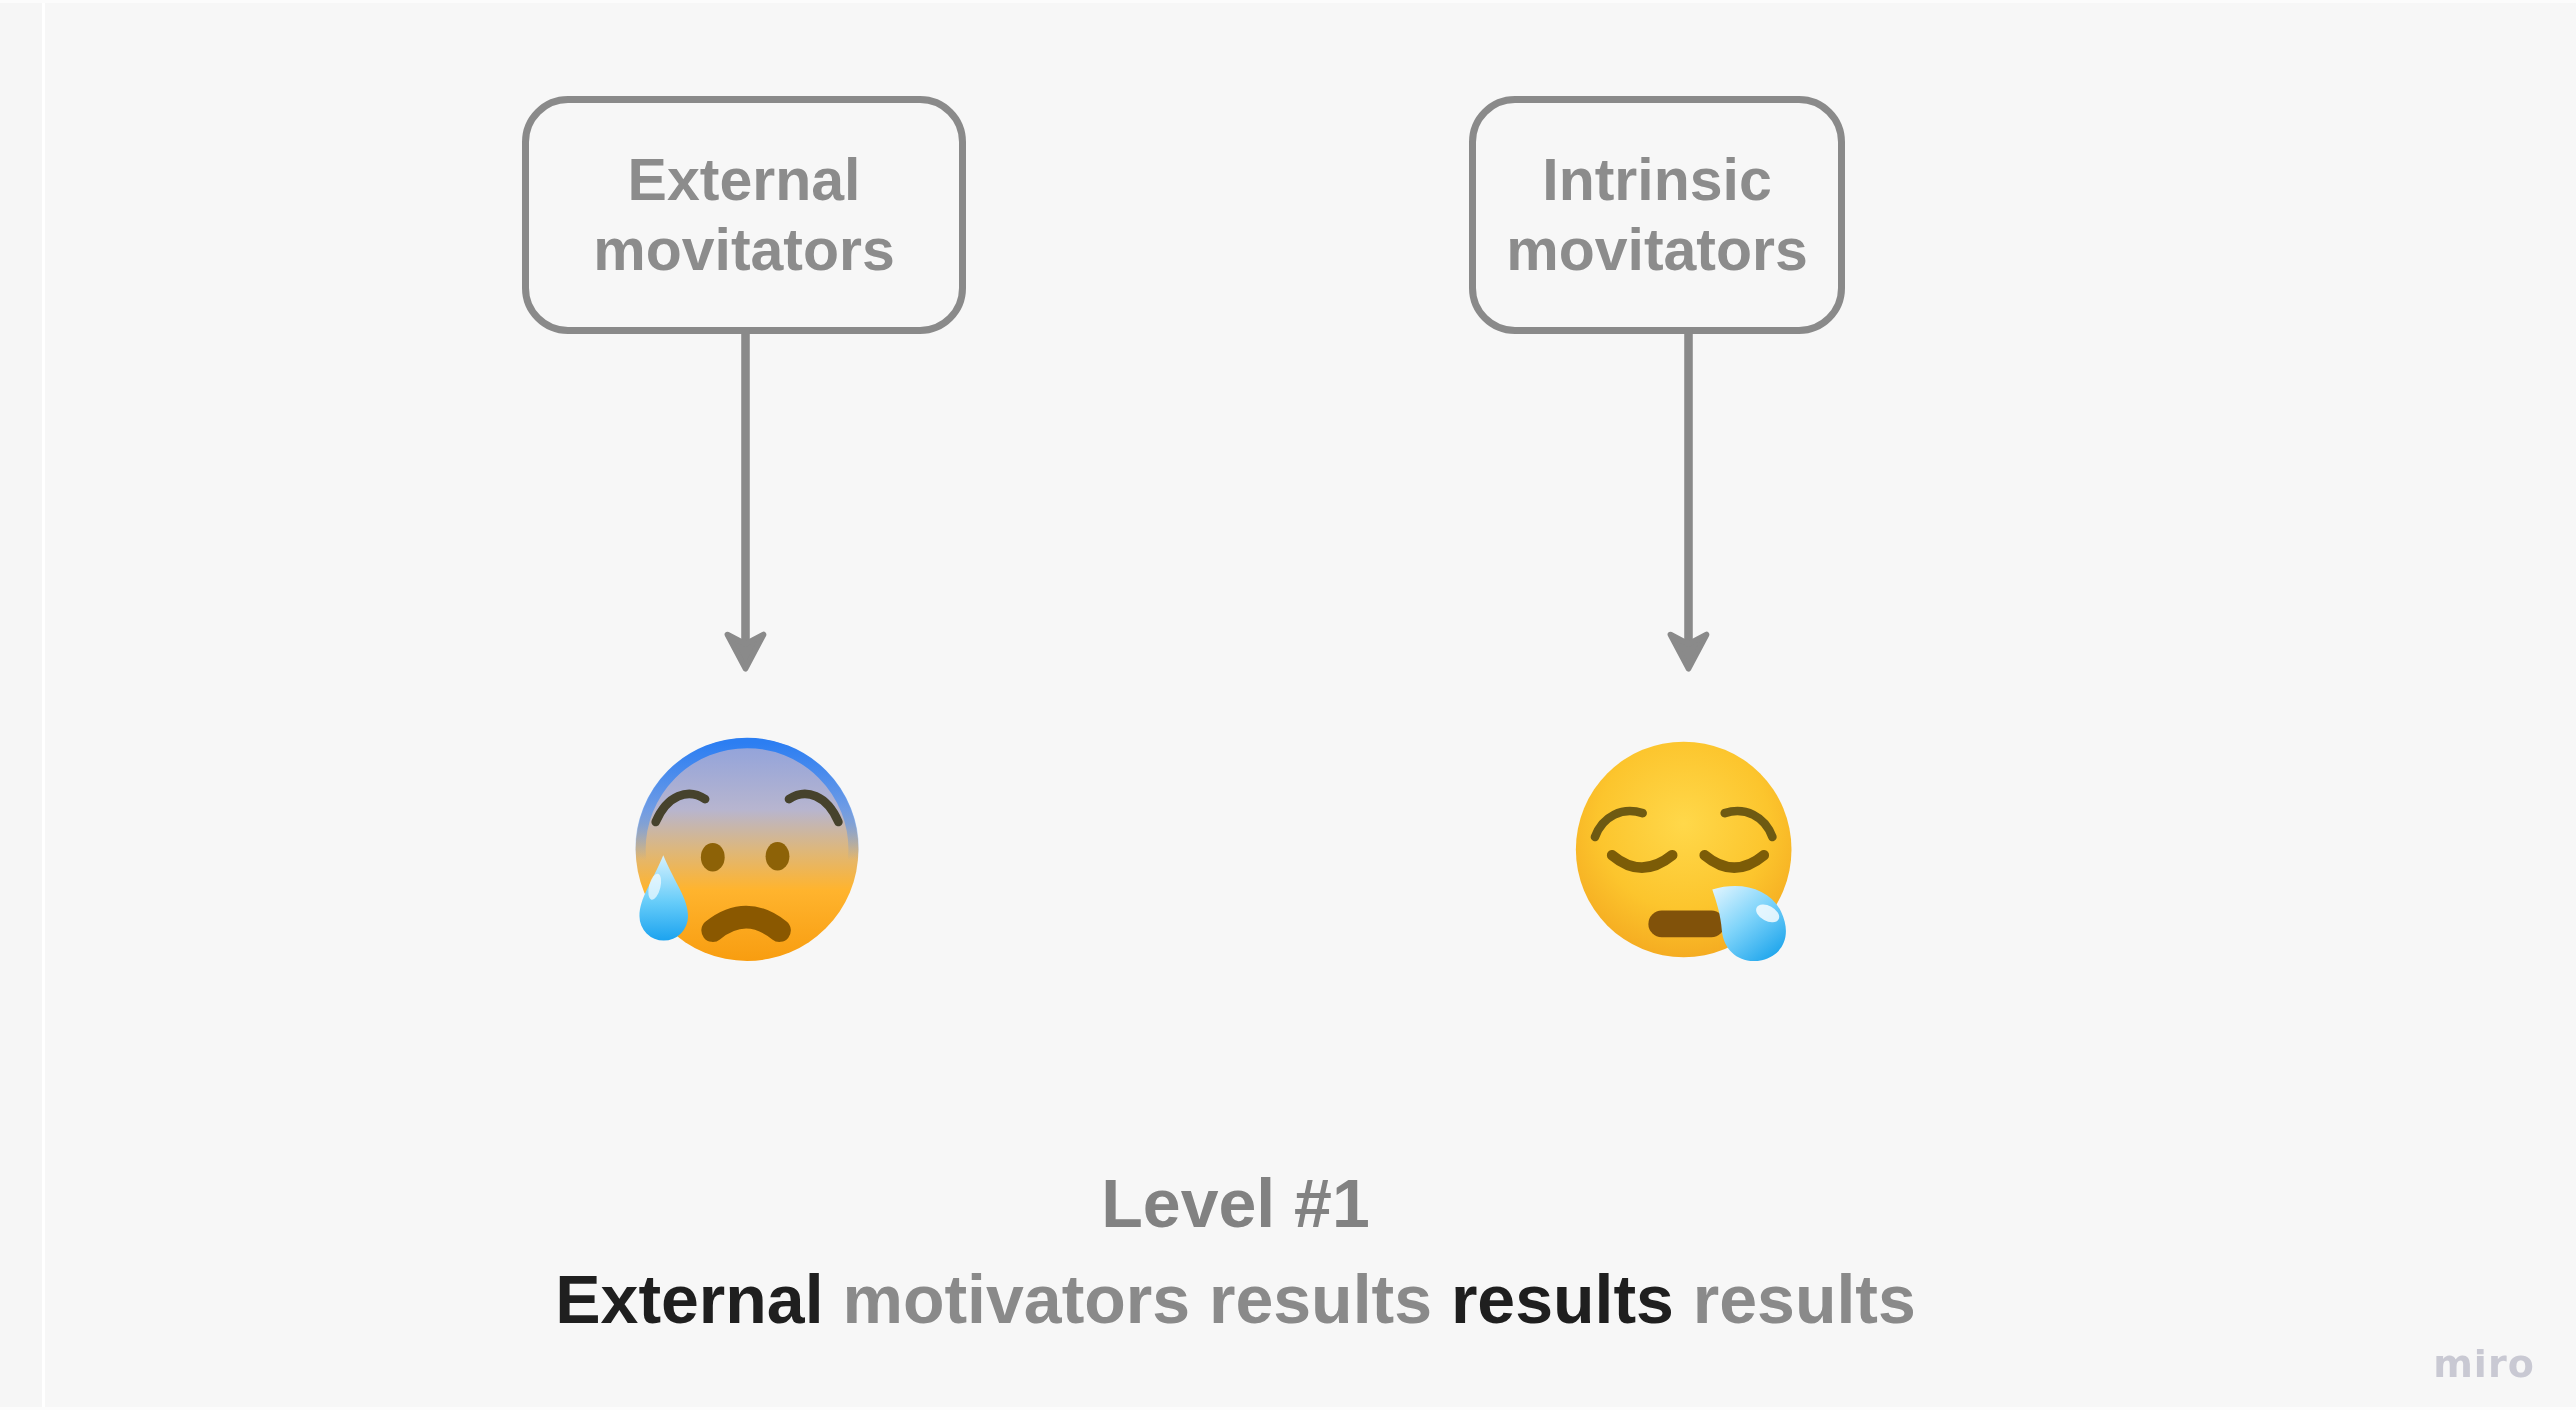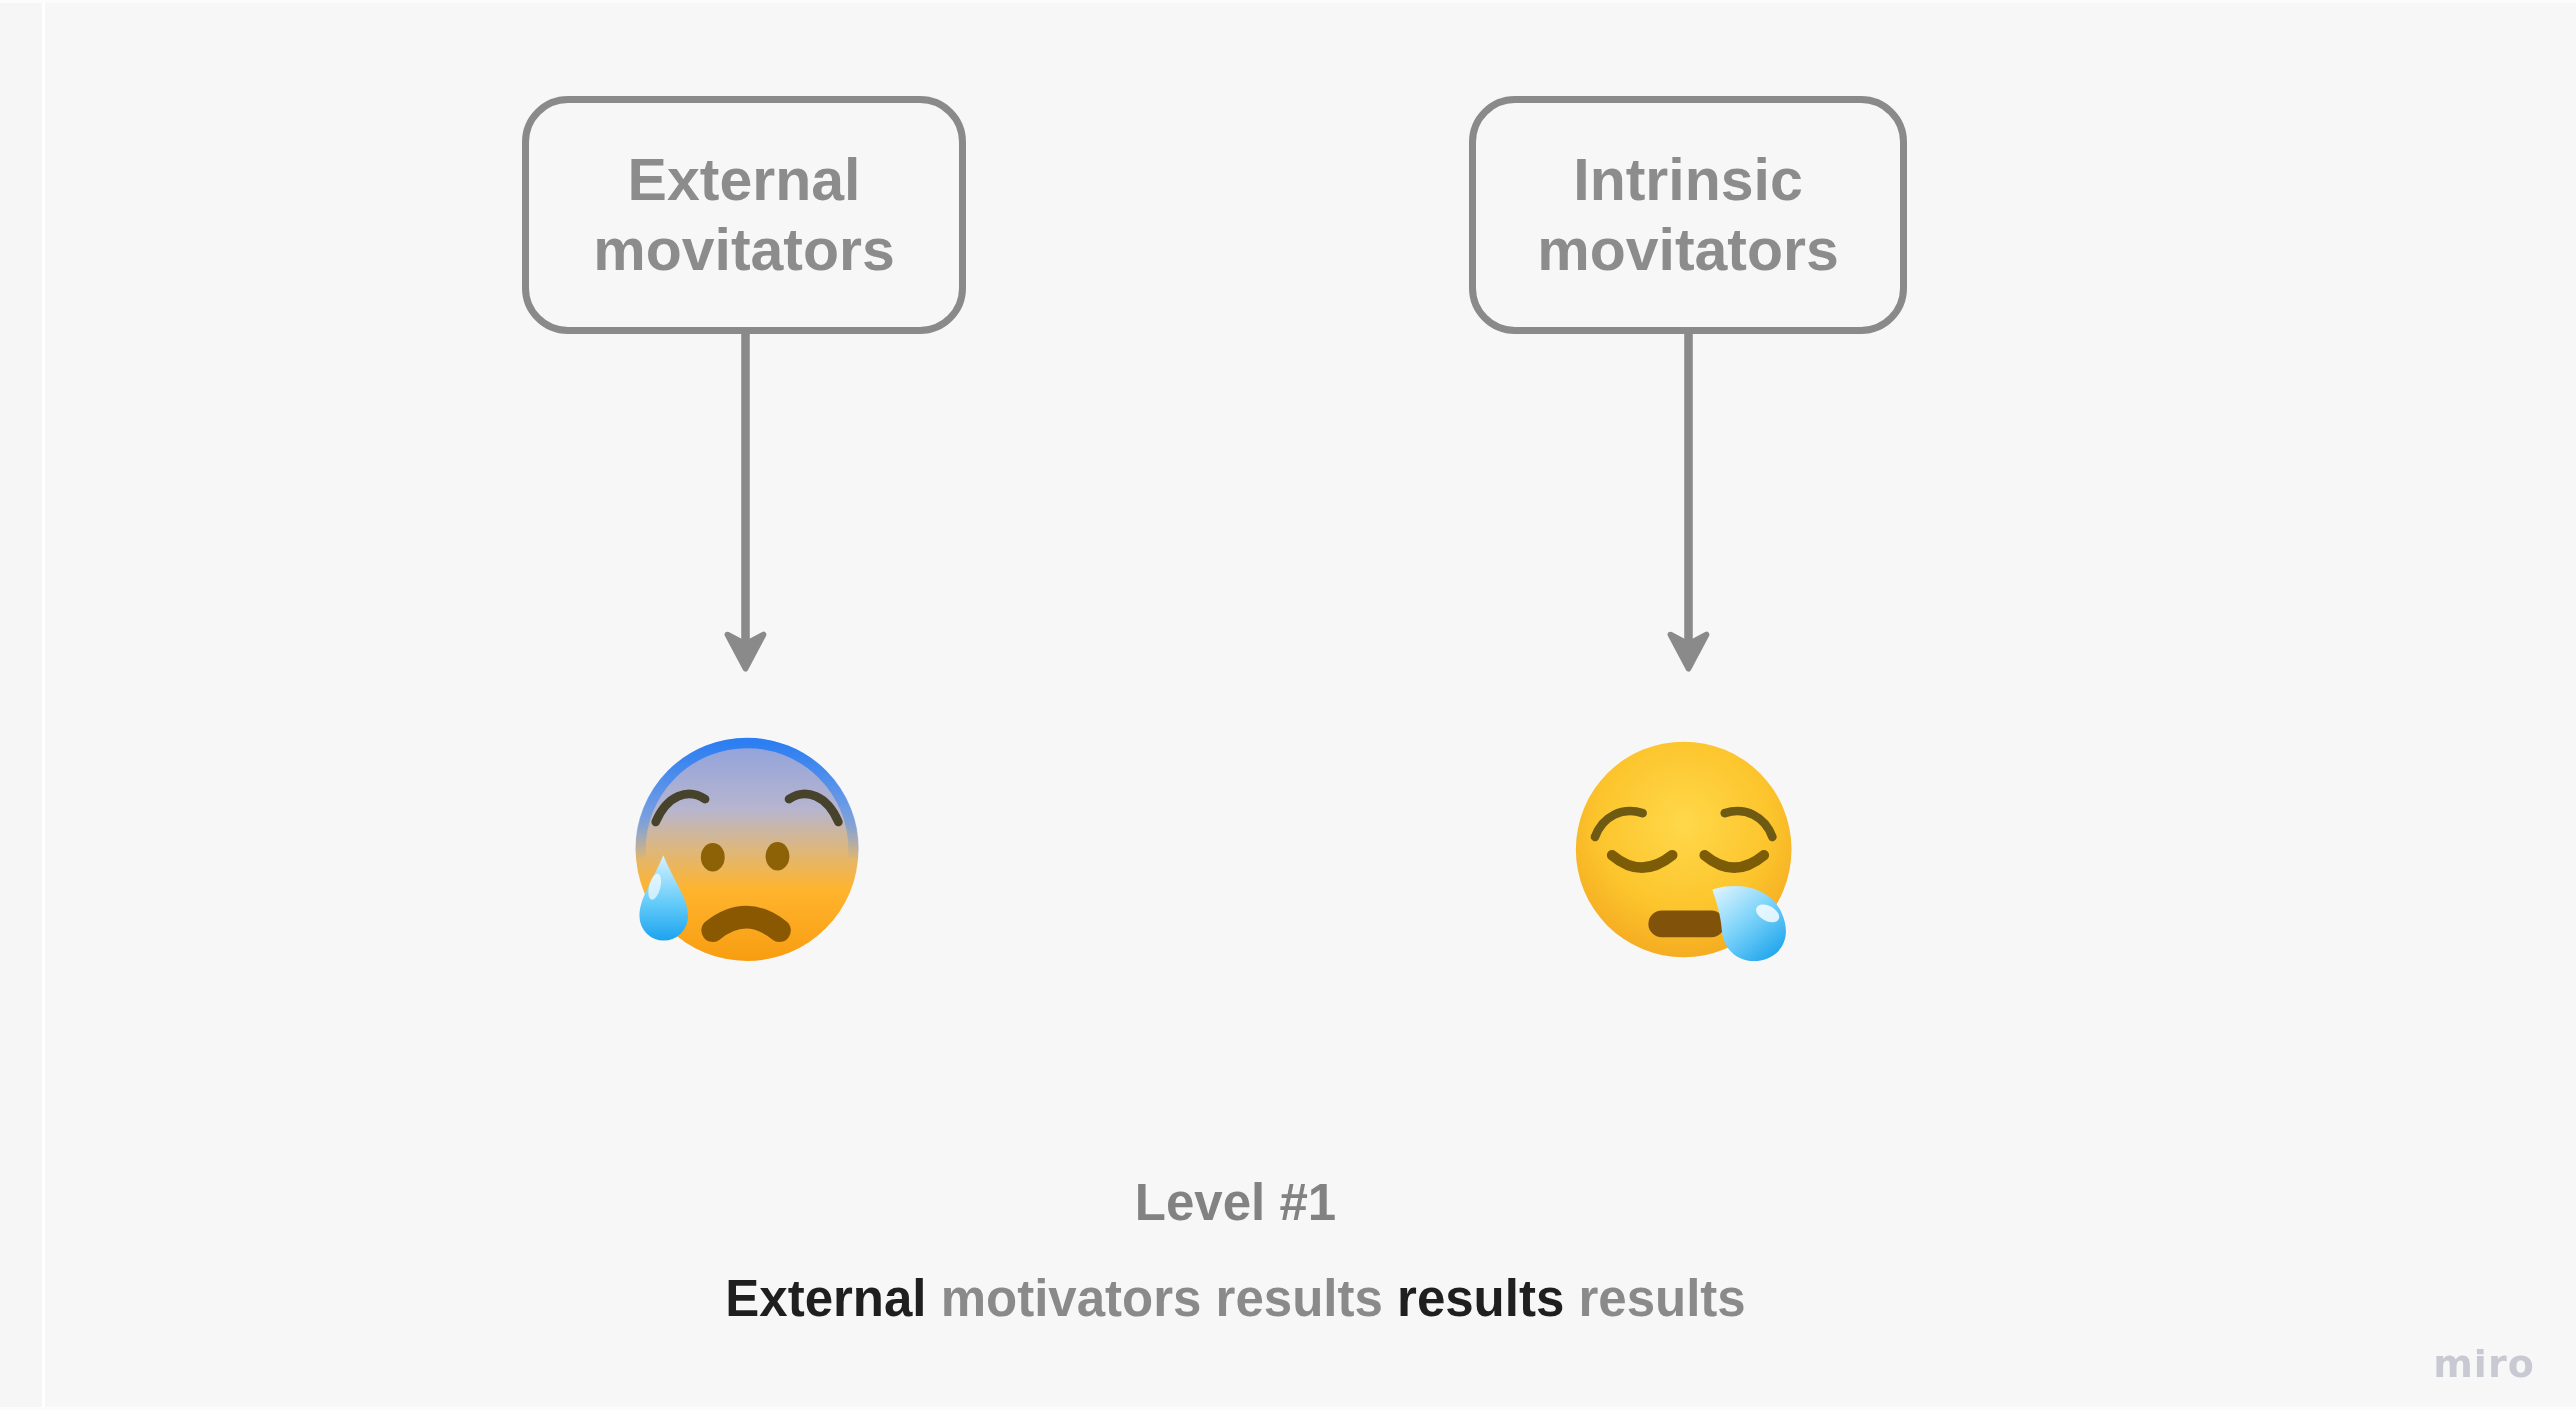--- a/index.html
+++ b/index.html
@@ -7,33 +7,33 @@
           background:#f7f7f7;font-family:"Liberation Sans",sans-serif;text-decoration:underline;}
   .gutter-left{position:absolute;left:0;top:0;width:42px;height:100%;background:#f6f6f6;}
   .gutter-line{position:absolute;left:42px;top:0;width:2.9px;height:100%;background:#ffffff;}
   .edge-strip-top{position:absolute;left:0;top:0;width:100%;height:2.9px;background:#fcfcfc;}
   .edge-strip-bottom{position:absolute;left:0;bottom:0;width:100%;height:3.8px;background:#fcfcfc;}
 
   .node-box{position:absolute;top:96px;height:238px;border:7.6px solid #8a8a8a;border-radius:46px;
             box-sizing:border-box;display:flex;flex-direction:column;align-items:center;justify-content:center;
             background:transparent;}
   .node-box.left{left:522px;width:444px;}
-  .node-box.right{left:1469px;width:438px;}
+  .node-box.right{left:1469px;width:376px;}
   .node-label{font-size:59px;font-weight:bold;color:#8c8c8c;line-height:70px;text-align:center;display:block;}
 
   .connector{position:absolute;top:329px;width:57px;height:348px;}
   .connector.left{left:717px;}
   .connector.right{left:1660px;}
 
   .emoji{position:absolute;}
   .emoji.left{left:629px;top:734px;width:238px;height:234px;}
   .emoji.right{left:1573px;top:734px;width:229px;height:229px;}
 
   .caption{position:absolute;left:0;top:1155px;width:2471px;text-align:center;
-           font-weight:bold;font-size:51px;line-height:96px;}
+           font-weight:bold;font-size:68px;line-height:96px;}
   .caption .line1{display:block;color:#828282;}
   .caption .line2{display:block;}
   .caption .seg-dark{color:#1f1f1f;}
   .caption .seg-gray{color:#8a8a8a;}
 
   .watermark{position:absolute;left:2422px;top:1314px;width:124px;text-align:center;
              font-family:"DejaVu Sans",sans-serif;font-weight:bold;font-size:38px;
              color:#c9c9d3;letter-spacing:1px;margin-top:28px;}
 </style>
 </head>

